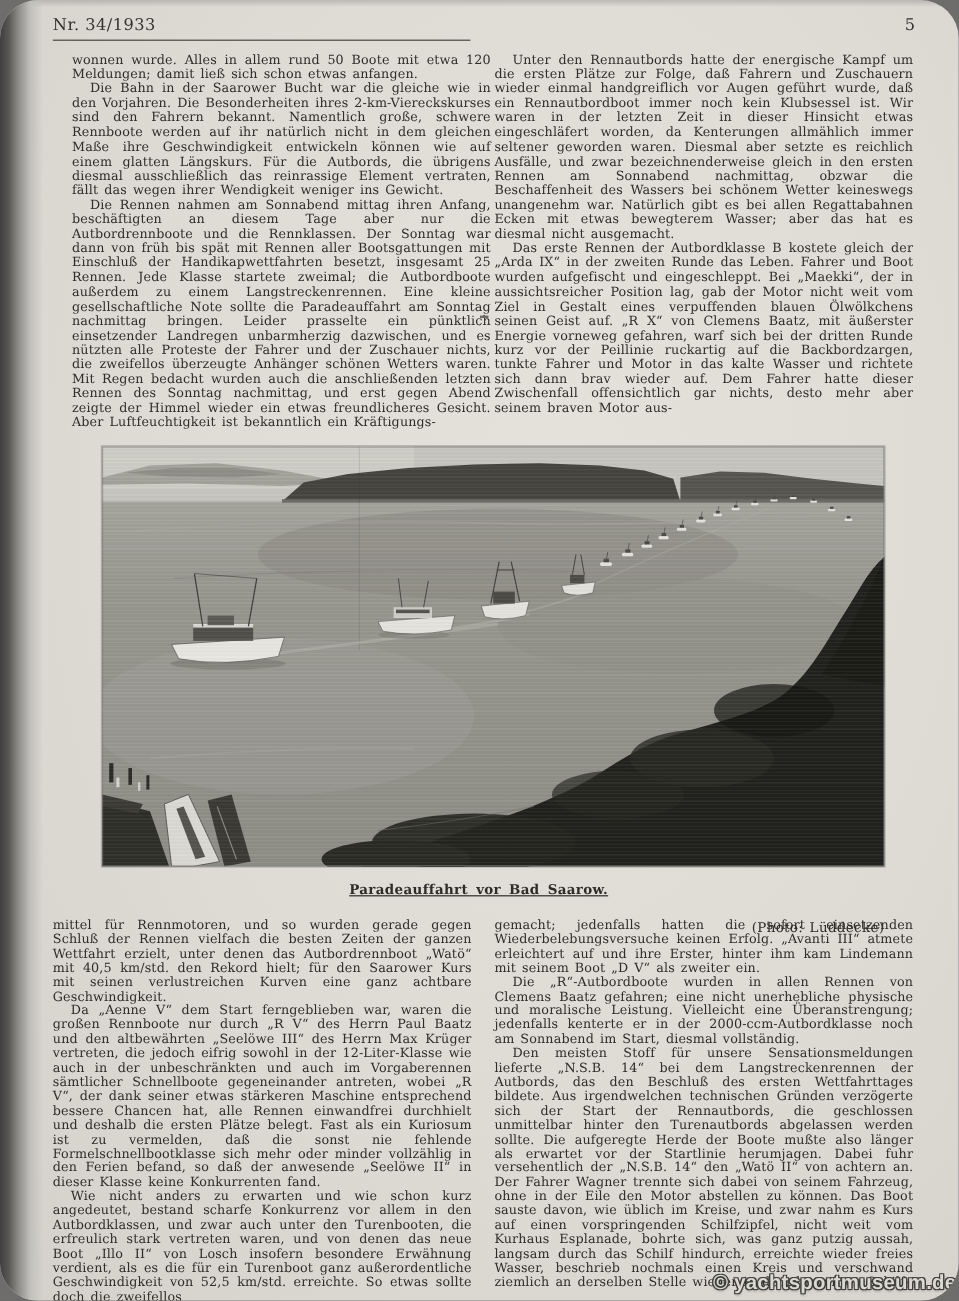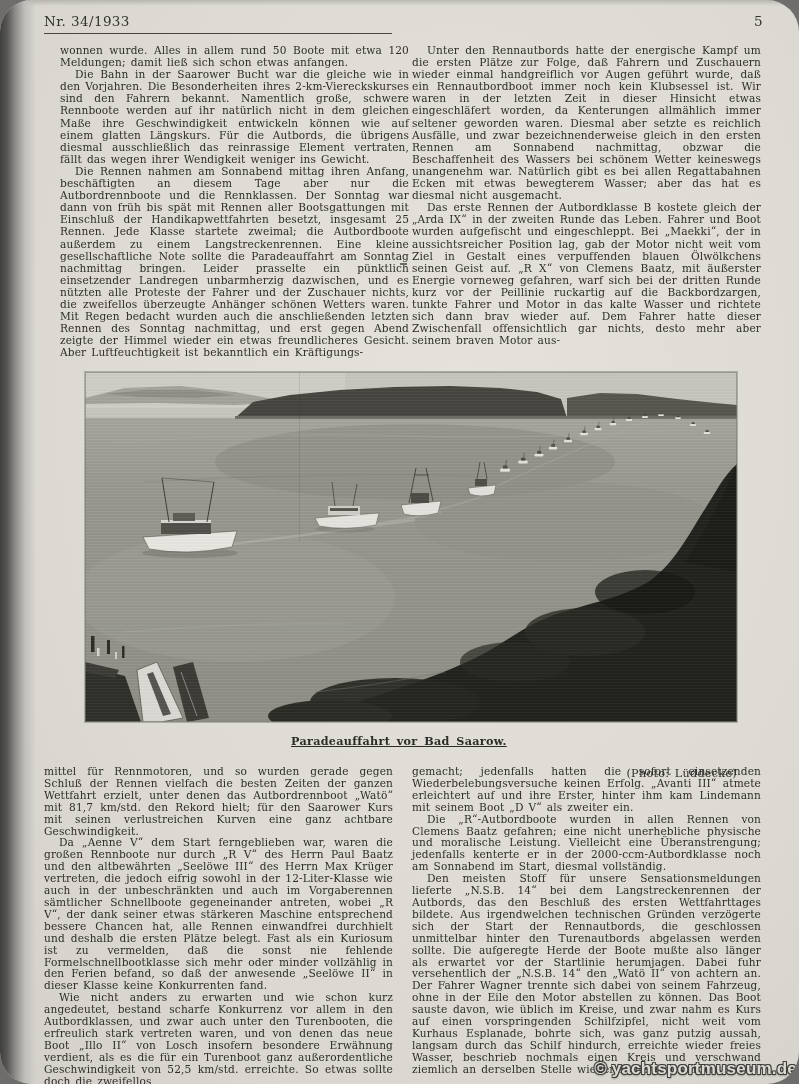--- a/index.html
+++ b/index.html
@@ -242,21 +242,21 @@
       <rect x="0.5" y="0.5" width="651" height="349" fill="none" stroke="#7c7b76" stroke-width="1" opacity="0.6"></rect>
     </svg>
   </div>
 
   <div class="caption-row">
     <span class="caption">Paradeauffahrt vor Bad Saarow.</span>
     <span class="credit">(Photo: Lüddecke)</span>
   </div>
 
   <div class="col col-bl">
-      <p>mittel für Rennmotoren, und so wurden gerade gegen Schluß der Rennen vielfach die besten Zeiten der ganzen Wettfahrt erzielt, unter denen das Autbordrennboot „Watö“ mit 81,7 km/std. den Rekord hielt; für den Saarower Kurs mit seinen verlustreichen Kurven eine ganz achtbare Geschwindigkeit.</p>
+      <p>mittel für Rennmotoren, und so wurden gerade gegen Schluß der Rennen vielfach die besten Zeiten der ganzen Wettfahrt erzielt, unter denen das Autbordrennboot „Watö“ mit 40,5 km/std. den Rekord hielt; für den Saarower Kurs mit seinen verlustreichen Kurven eine ganz achtbare Geschwindigkeit.</p>
       <p class="indent">Da „Aenne V“ dem Start ferngeblieben war, waren die großen Rennboote nur durch „R V“ des Herrn Paul Baatz und den altbewährten „Seelöwe III“ des Herrn Max Krüger vertreten, die jedoch eifrig sowohl in der 12-Liter-Klasse wie auch in der unbeschränkten und auch im Vorgaberennen sämtlicher Schnellboote gegeneinander antreten, wobei „R V“, der dank seiner etwas stärkeren Maschine entsprechend bessere Chancen hat, alle Rennen einwandfrei durchhielt und deshalb die ersten Plätze belegt. Fast als ein Kuriosum ist zu vermelden, daß die sonst nie fehlende Formelschnellbootklasse sich mehr oder minder vollzählig in den Ferien befand, so daß der anwesende „Seelöwe II“ in dieser Klasse keine Konkurrenten fand.</p>
       <p class="indent">Wie nicht anders zu erwarten und wie schon kurz angedeutet, bestand scharfe Konkurrenz vor allem in den Autbordklassen, und zwar auch unter den Turenbooten, die erfreulich stark vertreten waren, und von denen das neue Boot „Illo II“ von Losch insofern besondere Erwähnung verdient, als es die für ein Turenboot ganz außerordentliche Geschwindigkeit von 52,5 km/std. erreichte. So etwas sollte doch die zweifellos</p>
     </div>
   <div class="col col-br">
       <p>gemacht; jedenfalls hatten die sofort einsetzenden Wiederbelebungsversuche keinen Erfolg. „Avanti III“ atmete erleichtert auf und ihre Erster, hinter ihm kam Lindemann mit seinem Boot „D V“ als zweiter ein.</p>
       <p class="indent">Die „R“-Autbordboote wurden in allen Rennen von Clemens Baatz gefahren; eine nicht unerhebliche physische und moralische Leistung. Vielleicht eine Überanstrengung; jedenfalls kenterte er in der 2000-ccm-Autbordklasse noch am Sonnabend im Start, diesmal vollständig.</p>
       <p class="indent">Den meisten Stoff für unsere Sensationsmeldungen lieferte „N.S.B. 14“ bei dem Langstreckenrennen der Autbords, das den Beschluß des ersten Wettfahrttages bildete. Aus irgendwelchen technischen Gründen verzögerte sich der Start der Rennautbords, die geschlossen unmittelbar hinter den Turenautbords abgelassen werden sollte. Die aufgeregte Herde der Boote mußte also länger als erwartet vor der Startlinie herumjagen. Dabei fuhr versehentlich der „N.S.B. 14“ den „Watö II“ von achtern an. Der Fahrer Wagner trennte sich dabei von seinem Fahrzeug, ohne in der Eile den Motor abstellen zu können. Das Boot sauste davon, wie üblich im Kreise, und zwar nahm es Kurs auf einen vorspringenden Schilfzipfel, nicht weit vom Kurhaus Esplanade, bohrte sich, was ganz putzig aussah, langsam durch das Schilf hindurch, erreichte wieder freies Wasser, beschrieb nochmals einen Kreis und verschwand ziemlich an derselben Stelle wieder in dem bewußten Schilf-</p>
     </div>
 
   <div class="watermark">© yachtsportmuseum.de</div>

